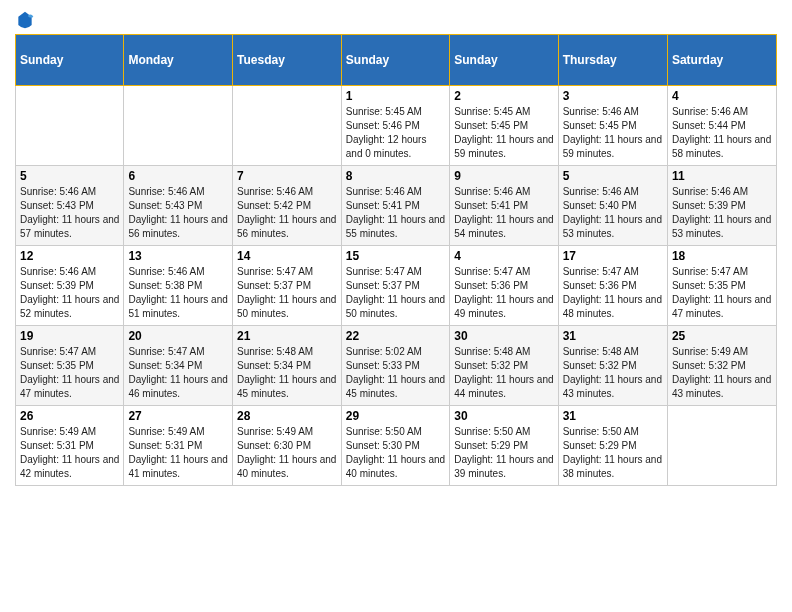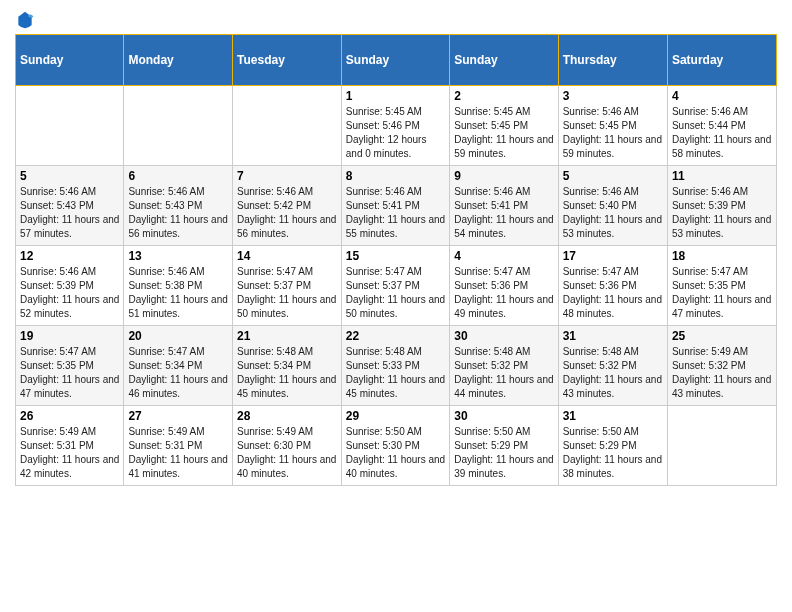--- a/index.html
+++ b/index.html
@@ -276,21 +276,21 @@
           </td>
           <td>
             <span class="day-num">21</span>
             <div class="day-info">Sunrise: 5:48 AM
 Sunset: 5:34 PM
 Daylight: 11 hours
 and 45 minutes.</div>
           </td>
           <td>
             <span class="day-num">22</span>
-            <div class="day-info">Sunrise: 5:48 AM
+            <div class="day-info">Sunrise: 5:02 AM
 Sunset: 5:33 PM
 Daylight: 11 hours
 and 45 minutes.</div>
           </td>
           <td>
             <span class="day-num">30</span>
             <div class="day-info">Sunrise: 5:48 AM
 Sunset: 5:32 PM
 Daylight: 11 hours
 and 44 minutes.</div>

